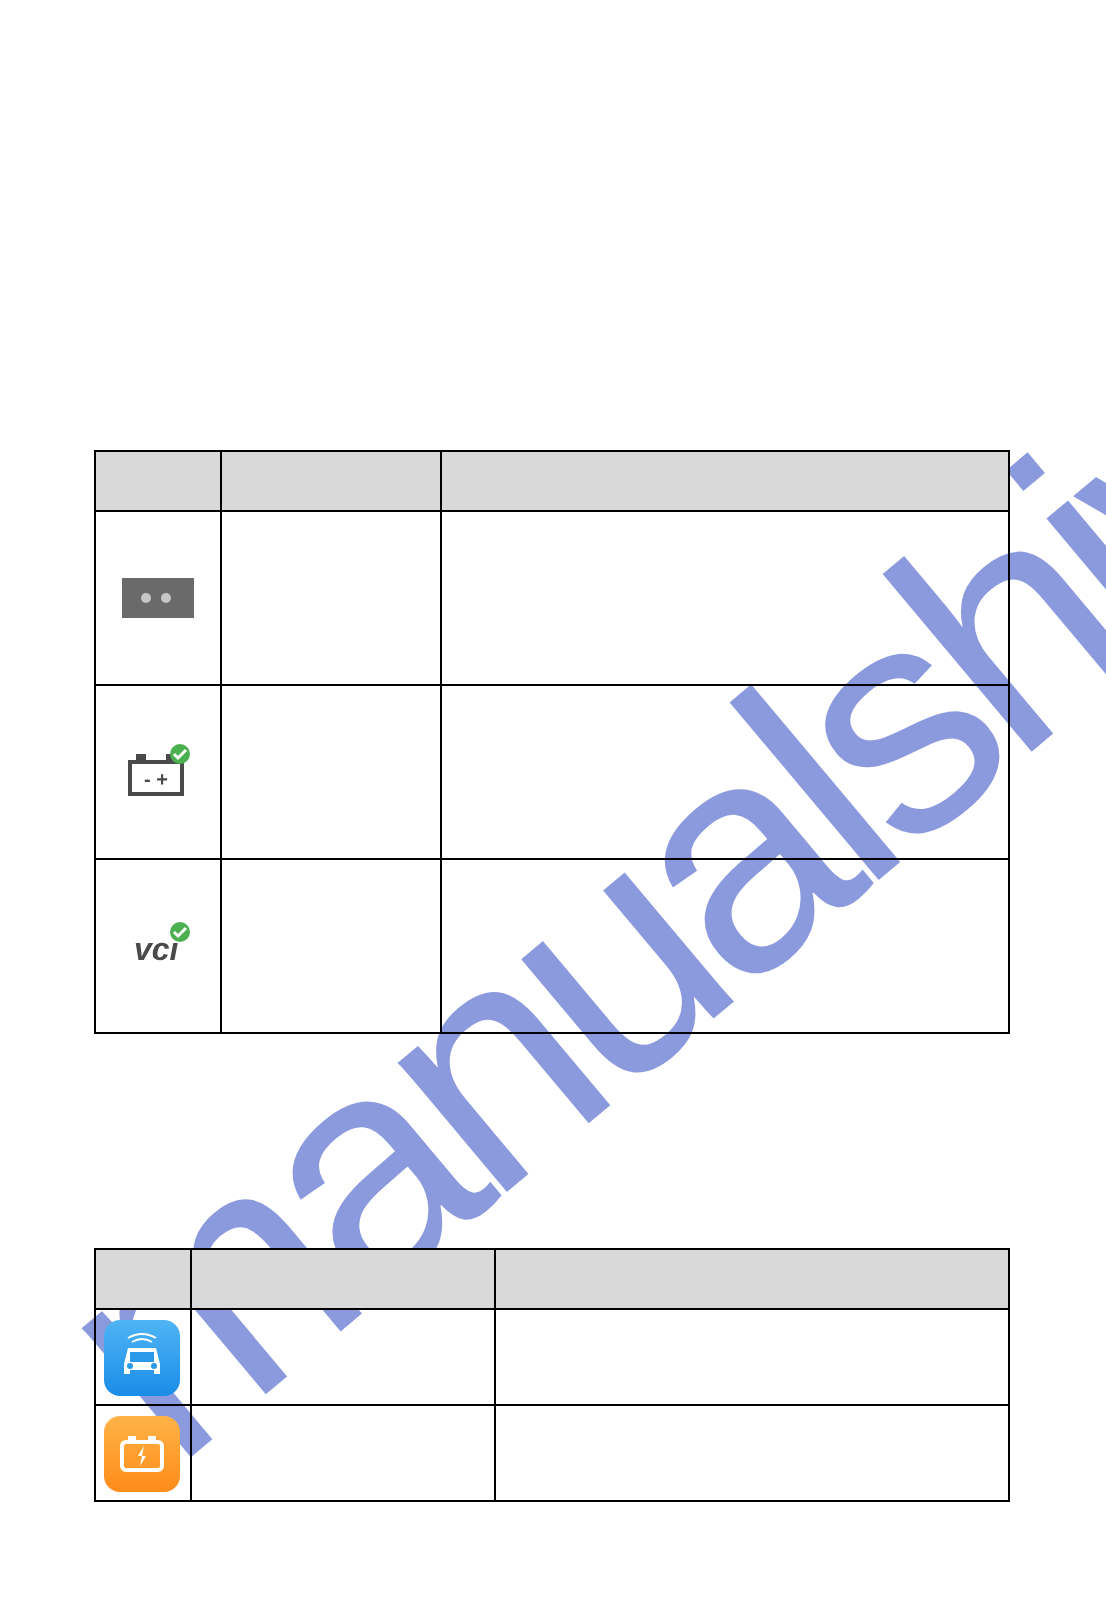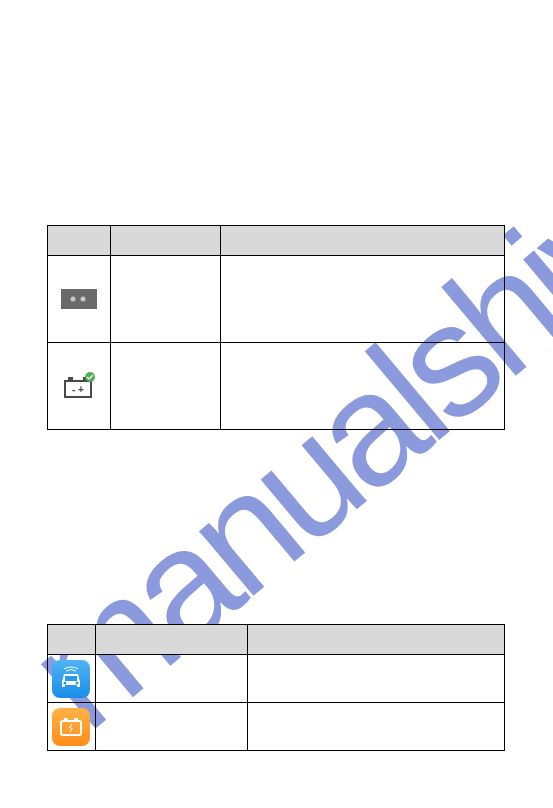--- a/index.html
+++ b/index.html
@@ -110,20 +110,33 @@
           <rect x="22" y="6" width="5" height="4" fill="#4a4a4a"></rect>
           <text x="11" y="22" font-size="10" fill="#4a4a4a" font-weight="bold">- +</text>
           <circle cx="29" cy="6" r="5" fill="#4caf50"></circle>
           <path d="M 26 6 L 28 8 L 32 4" stroke="#fff" stroke-width="1.5" fill="none"></path>
         </svg>
       </div>
     </td>
     <td class="col2"></td>
     <td class="col3"></td>
   </tr>
+  <tr class="body-row">
+    <td class="col1">
+      <div class="icon-cell">
+        <svg width="36" height="26" viewBox="0 0 36 26">
+          <text x="6" y="20" font-size="16" font-style="italic" font-weight="bold" fill="#4a4a4a">vci</text>
+          <circle cx="29" cy="6" r="5" fill="#4caf50"></circle>
+          <path d="M 26 6 L 28 8 L 32 4" stroke="#fff" stroke-width="1.5" fill="none"></path>
+        </svg>
+      </div>
+    </td>
+    <td class="col2"></td>
+    <td class="col3"></td>
+  </tr>
 </tbody>
     </table>
 
 <table class="table2">
   <tbody>
         <tr class="header-row">
     <td class="col1"></td>
     <td class="col2"></td>
     <td class="col3"></td>
   </tr>

